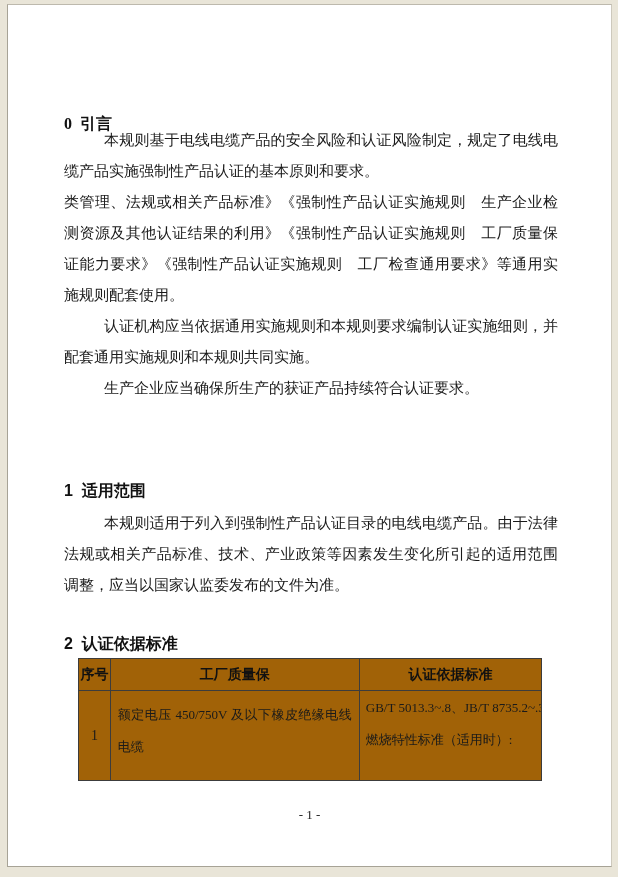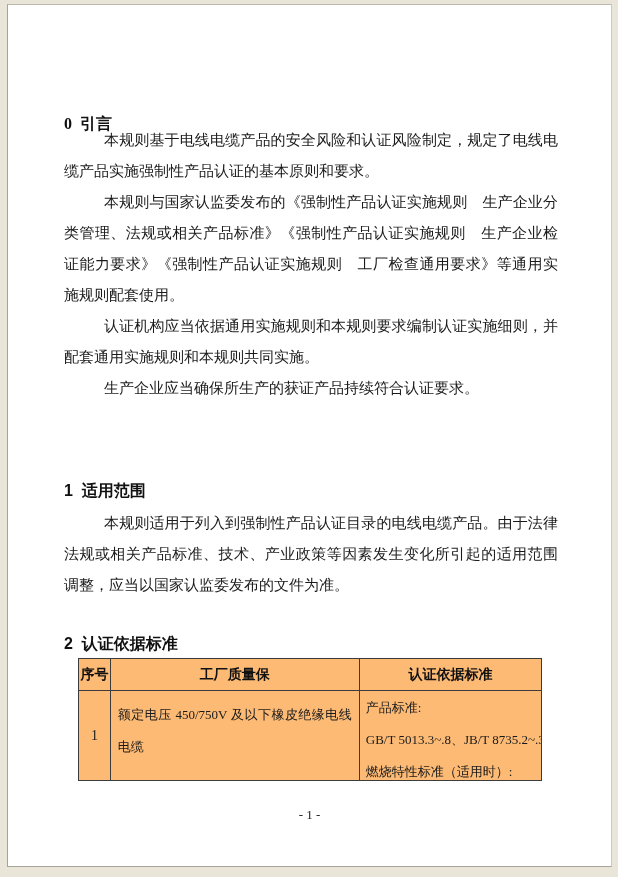--- a/index.html
+++ b/index.html
@@ -35,21 +35,21 @@
   .ln{
     height:31px;line-height:31px;font-size:15px;
     white-space:nowrap;overflow:hidden;
     text-justify:inter-character;
   }
   .just{text-align:justify;text-align-last:justify;}
   .ind{text-indent:40px;}
   .tbl{
     position:absolute;left:70px;top:653px;width:464px;
     border:1px solid #3c3c3c;box-sizing:border-box;
-    background:#fdba74;
+    background:#a16207;
   }
   .trow{display:flex;}
   .trow.rhead{height:32px;border-bottom:1px solid #3c3c3c;box-sizing:border-box;}
   .trow.rdata{height:89px;}
   .tc{box-sizing:border-box;overflow:hidden;}
   .c1{width:32px;border-right:1px solid #3c3c3c;}
   .c2{width:250px;border-right:1px solid #3c3c3c;}
   .c3{width:182px;}
   .th{
     font-family:"Liberation Sans","DejaVu Sans",sans-serif;
@@ -77,22 +77,22 @@
 </head>
 <body>
 
 <div class="page">
 
   <div class="hd hd0">0  引言</div>
 
   <div class="tblock tb0">
     <div class="ln ind just">本规则基于电线电缆产品的安全风险和认证风险制定，规定了电线电</div>
     <div class="ln">缆产品实施强制性产品认证的基本原则和要求。</div>
-    <div class="ln ind just">本规则与国家认监委发布的《强制性产品认证实施规则　生产企业分</div>
     <div class="ln just">类管理、法规或相关产品标准》《强制性产品认证实施规则　生产企业检</div>
+    <div class="ln just">测资源及其他认证结果的利用》《强制性产品认证实施规则　工厂质量保</div>
     <div class="ln just">证能力要求》《强制性产品认证实施规则　工厂检查通用要求》等通用实</div>
     <div class="ln">施规则配套使用。</div>
     <div class="ln ind just">认证机构应当依据通用实施规则和本规则要求编制认证实施细则，并</div>
     <div class="ln">配套通用实施规则和本规则共同实施。</div>
     <div class="ln ind">生产企业应当确保所生产的获证产品持续符合认证要求。</div>
   </div>
 
   <div class="hd hd1">1  适用范围</div>
 
   <div class="tblock tb1">
@@ -106,21 +106,20 @@
   <div class="tbl">
     <div class="trow rhead">
       <div class="tc c1 th">序号</div>
       <div class="tc c2 th">工厂质量保</div>
       <div class="tc c3 th">认证依据标准</div>
     </div>
     <div class="trow rdata">
       <div class="tc c1 seq">1</div>
       <div class="tc c2 prod">额定电压 450/750V 及以下橡皮绝缘电线电缆</div>
       <div class="tc c3 stds">
-        <div class="sline">产品标准:</div>
         <div class="sline">GB/T 5013.3~.8、JB/T 8735.2~.3</div>
         <div class="sline">燃烧特性标准（适用时）:</div>
       </div>
     </div>
   </div>
 
   <div class="pagenum">- 1 -</div>
 
 </div>
 

